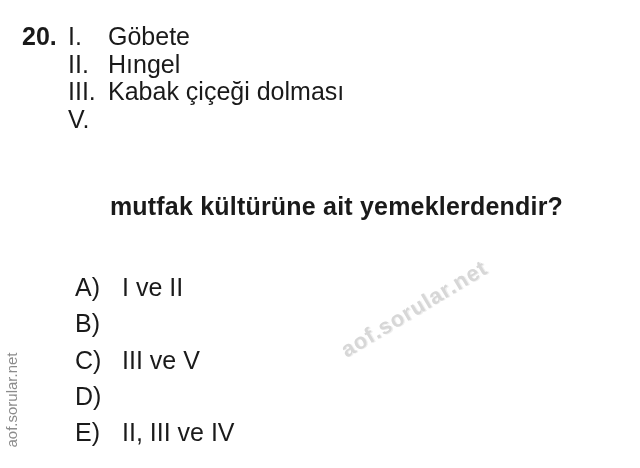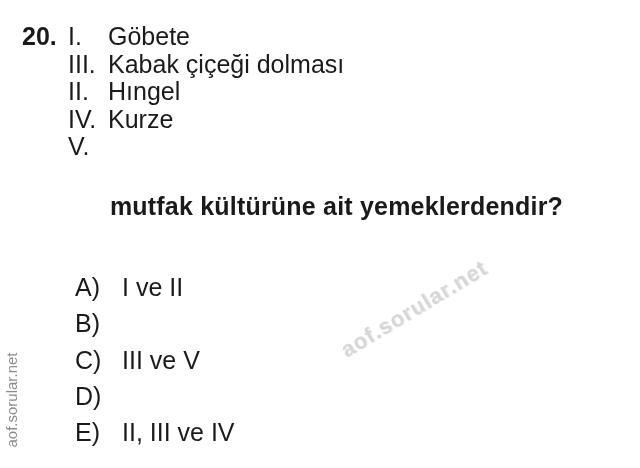--- a/index.html
+++ b/index.html
@@ -119,30 +119,26 @@
 <div class="page">
 
   <div class="q-number">20.</div>
 
   <div class="roman-list">
     <div class="roman-row">
       <span class="roman-numeral">I.</span>
       <span class="roman-text">Göbete</span>
     </div>
     <div class="roman-row">
-      <span class="roman-numeral">III.</span>
-      <span class="roman-text">Kabak çiçeği dolması</span>
-    </div>
-    <div class="roman-row">
       <span class="roman-numeral">II.</span>
       <span class="roman-text">Hıngel</span>
     </div>
     <div class="roman-row">
-      <span class="roman-numeral">IV.</span>
-      <span class="roman-text">Kurze</span>
+      <span class="roman-numeral">III.</span>
+      <span class="roman-text">Kabak çiçeği dolması</span>
     </div>
     <div class="roman-row">
       <span class="roman-numeral">V.</span>
     </div>
   </div>
 
   <div class="stem">
     <div class="stem-line">mutfak kültürüne ait yemeklerdendir?</div>
   </div>
 

